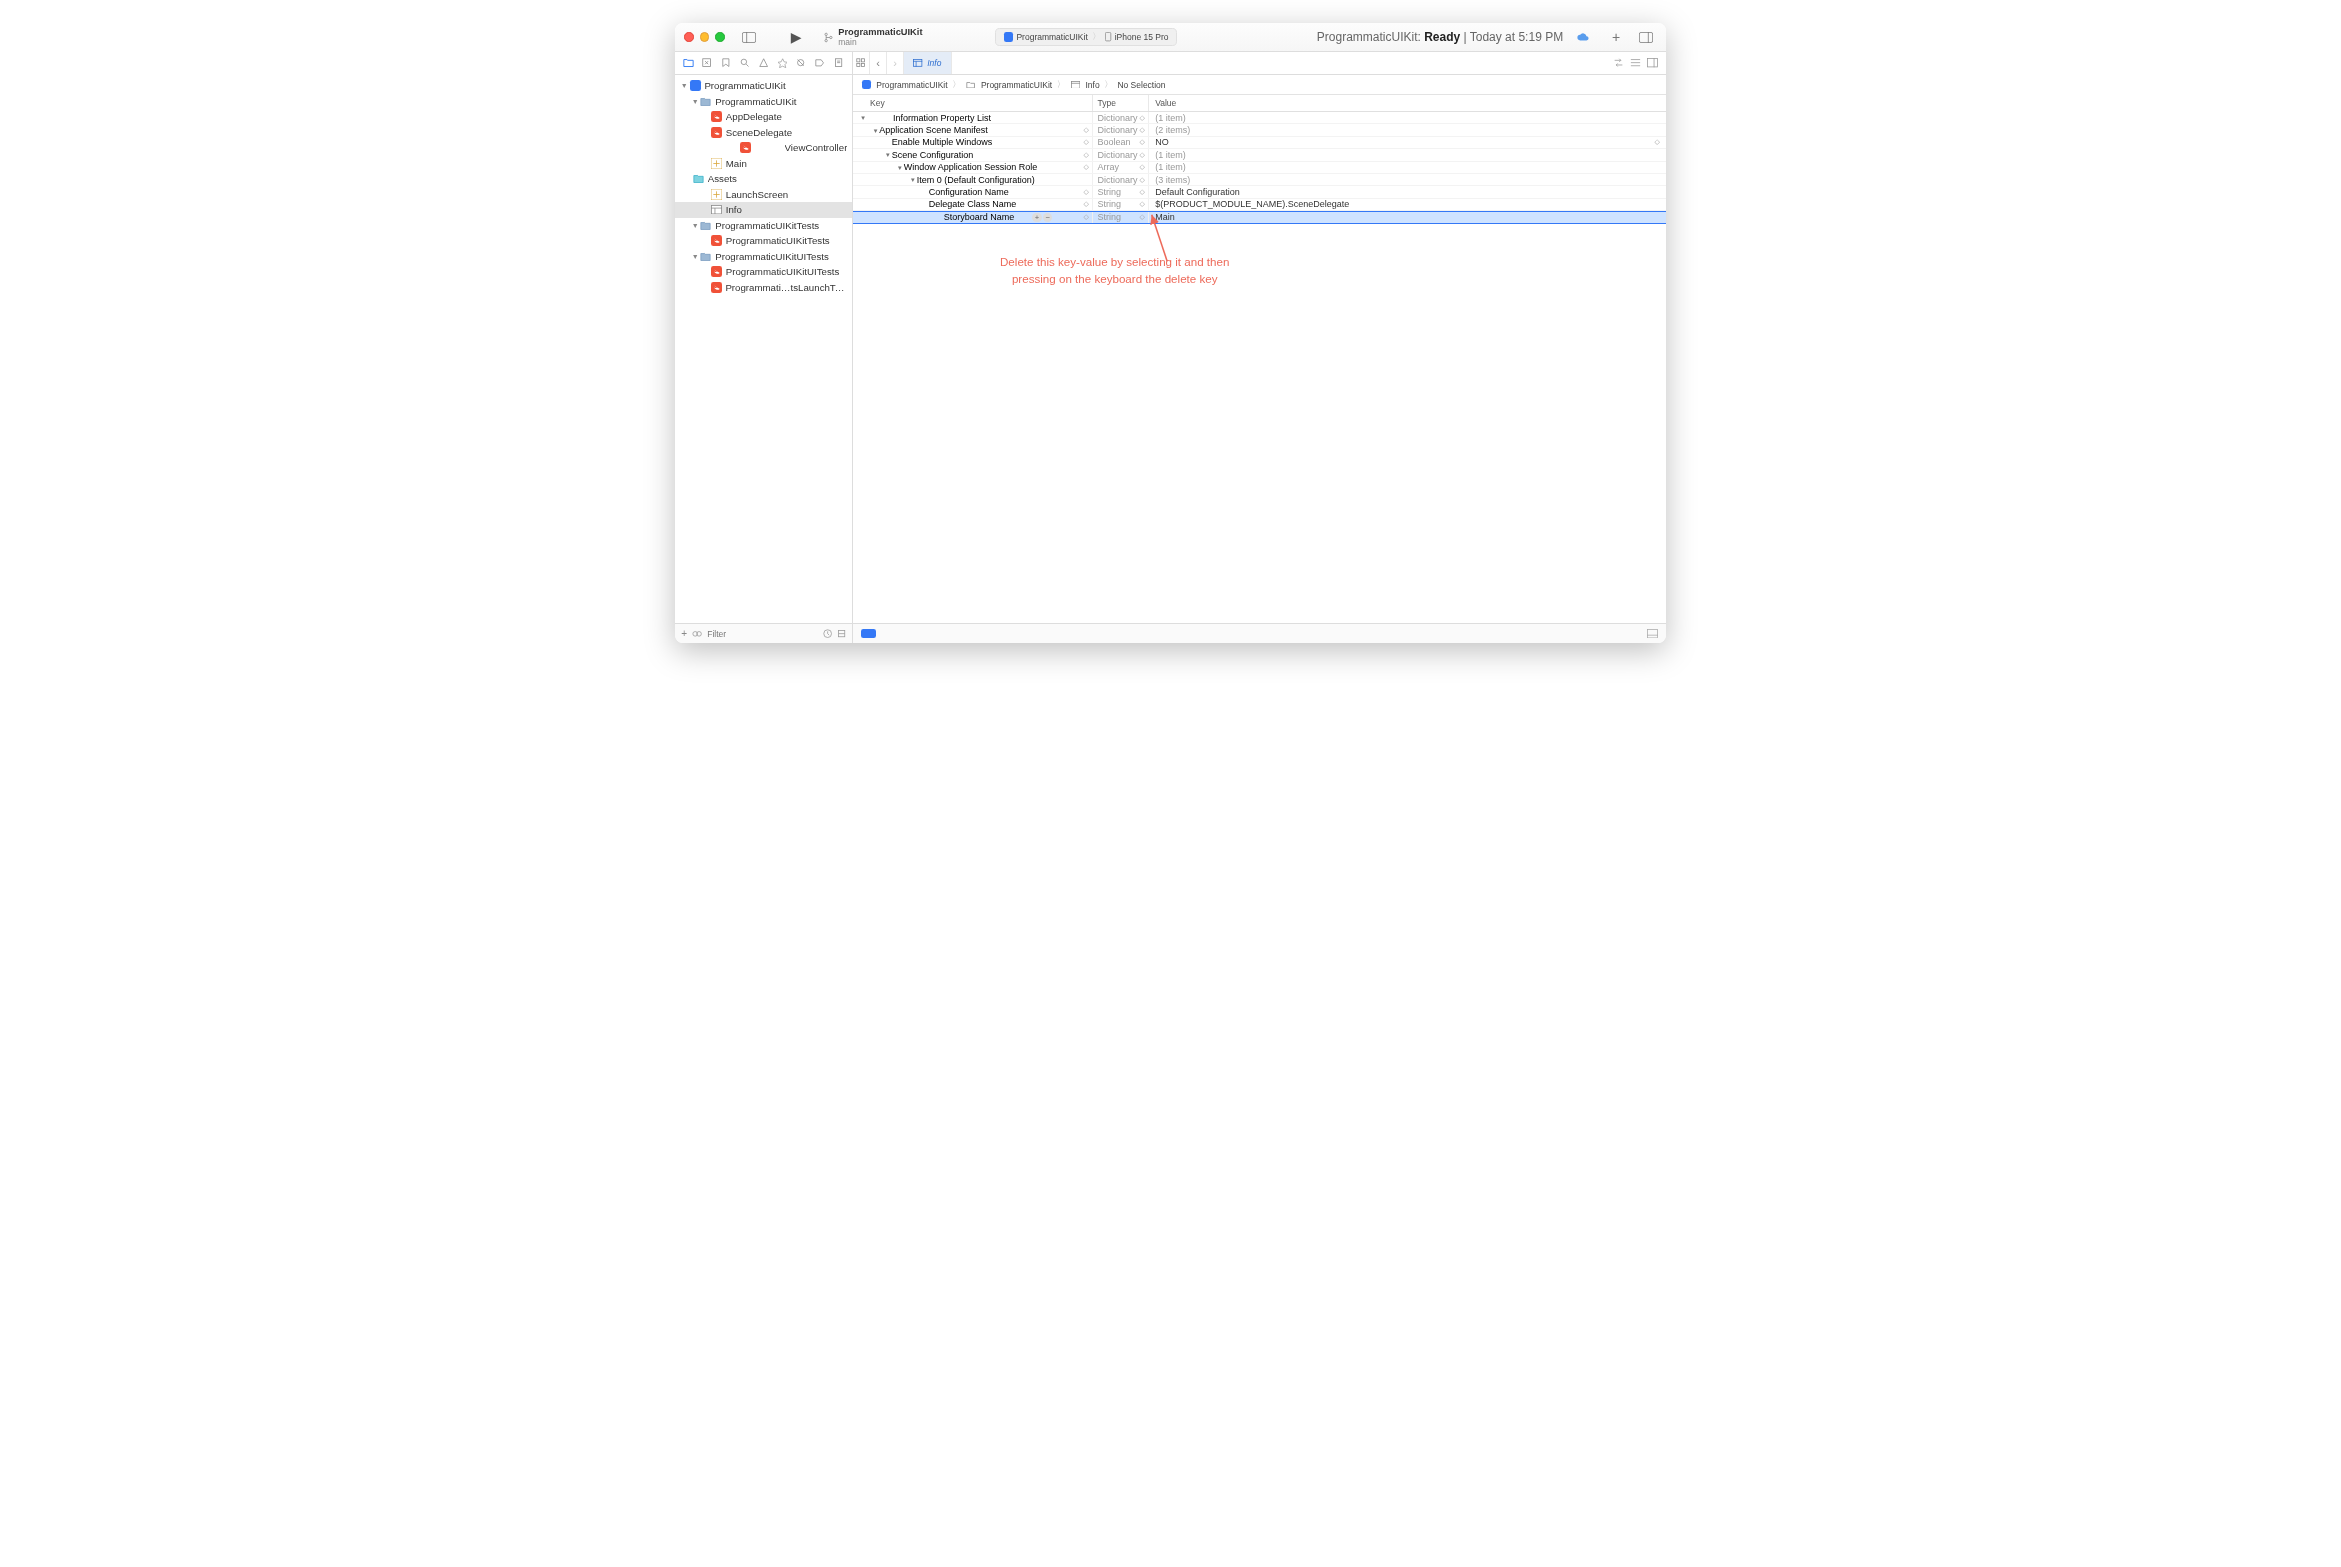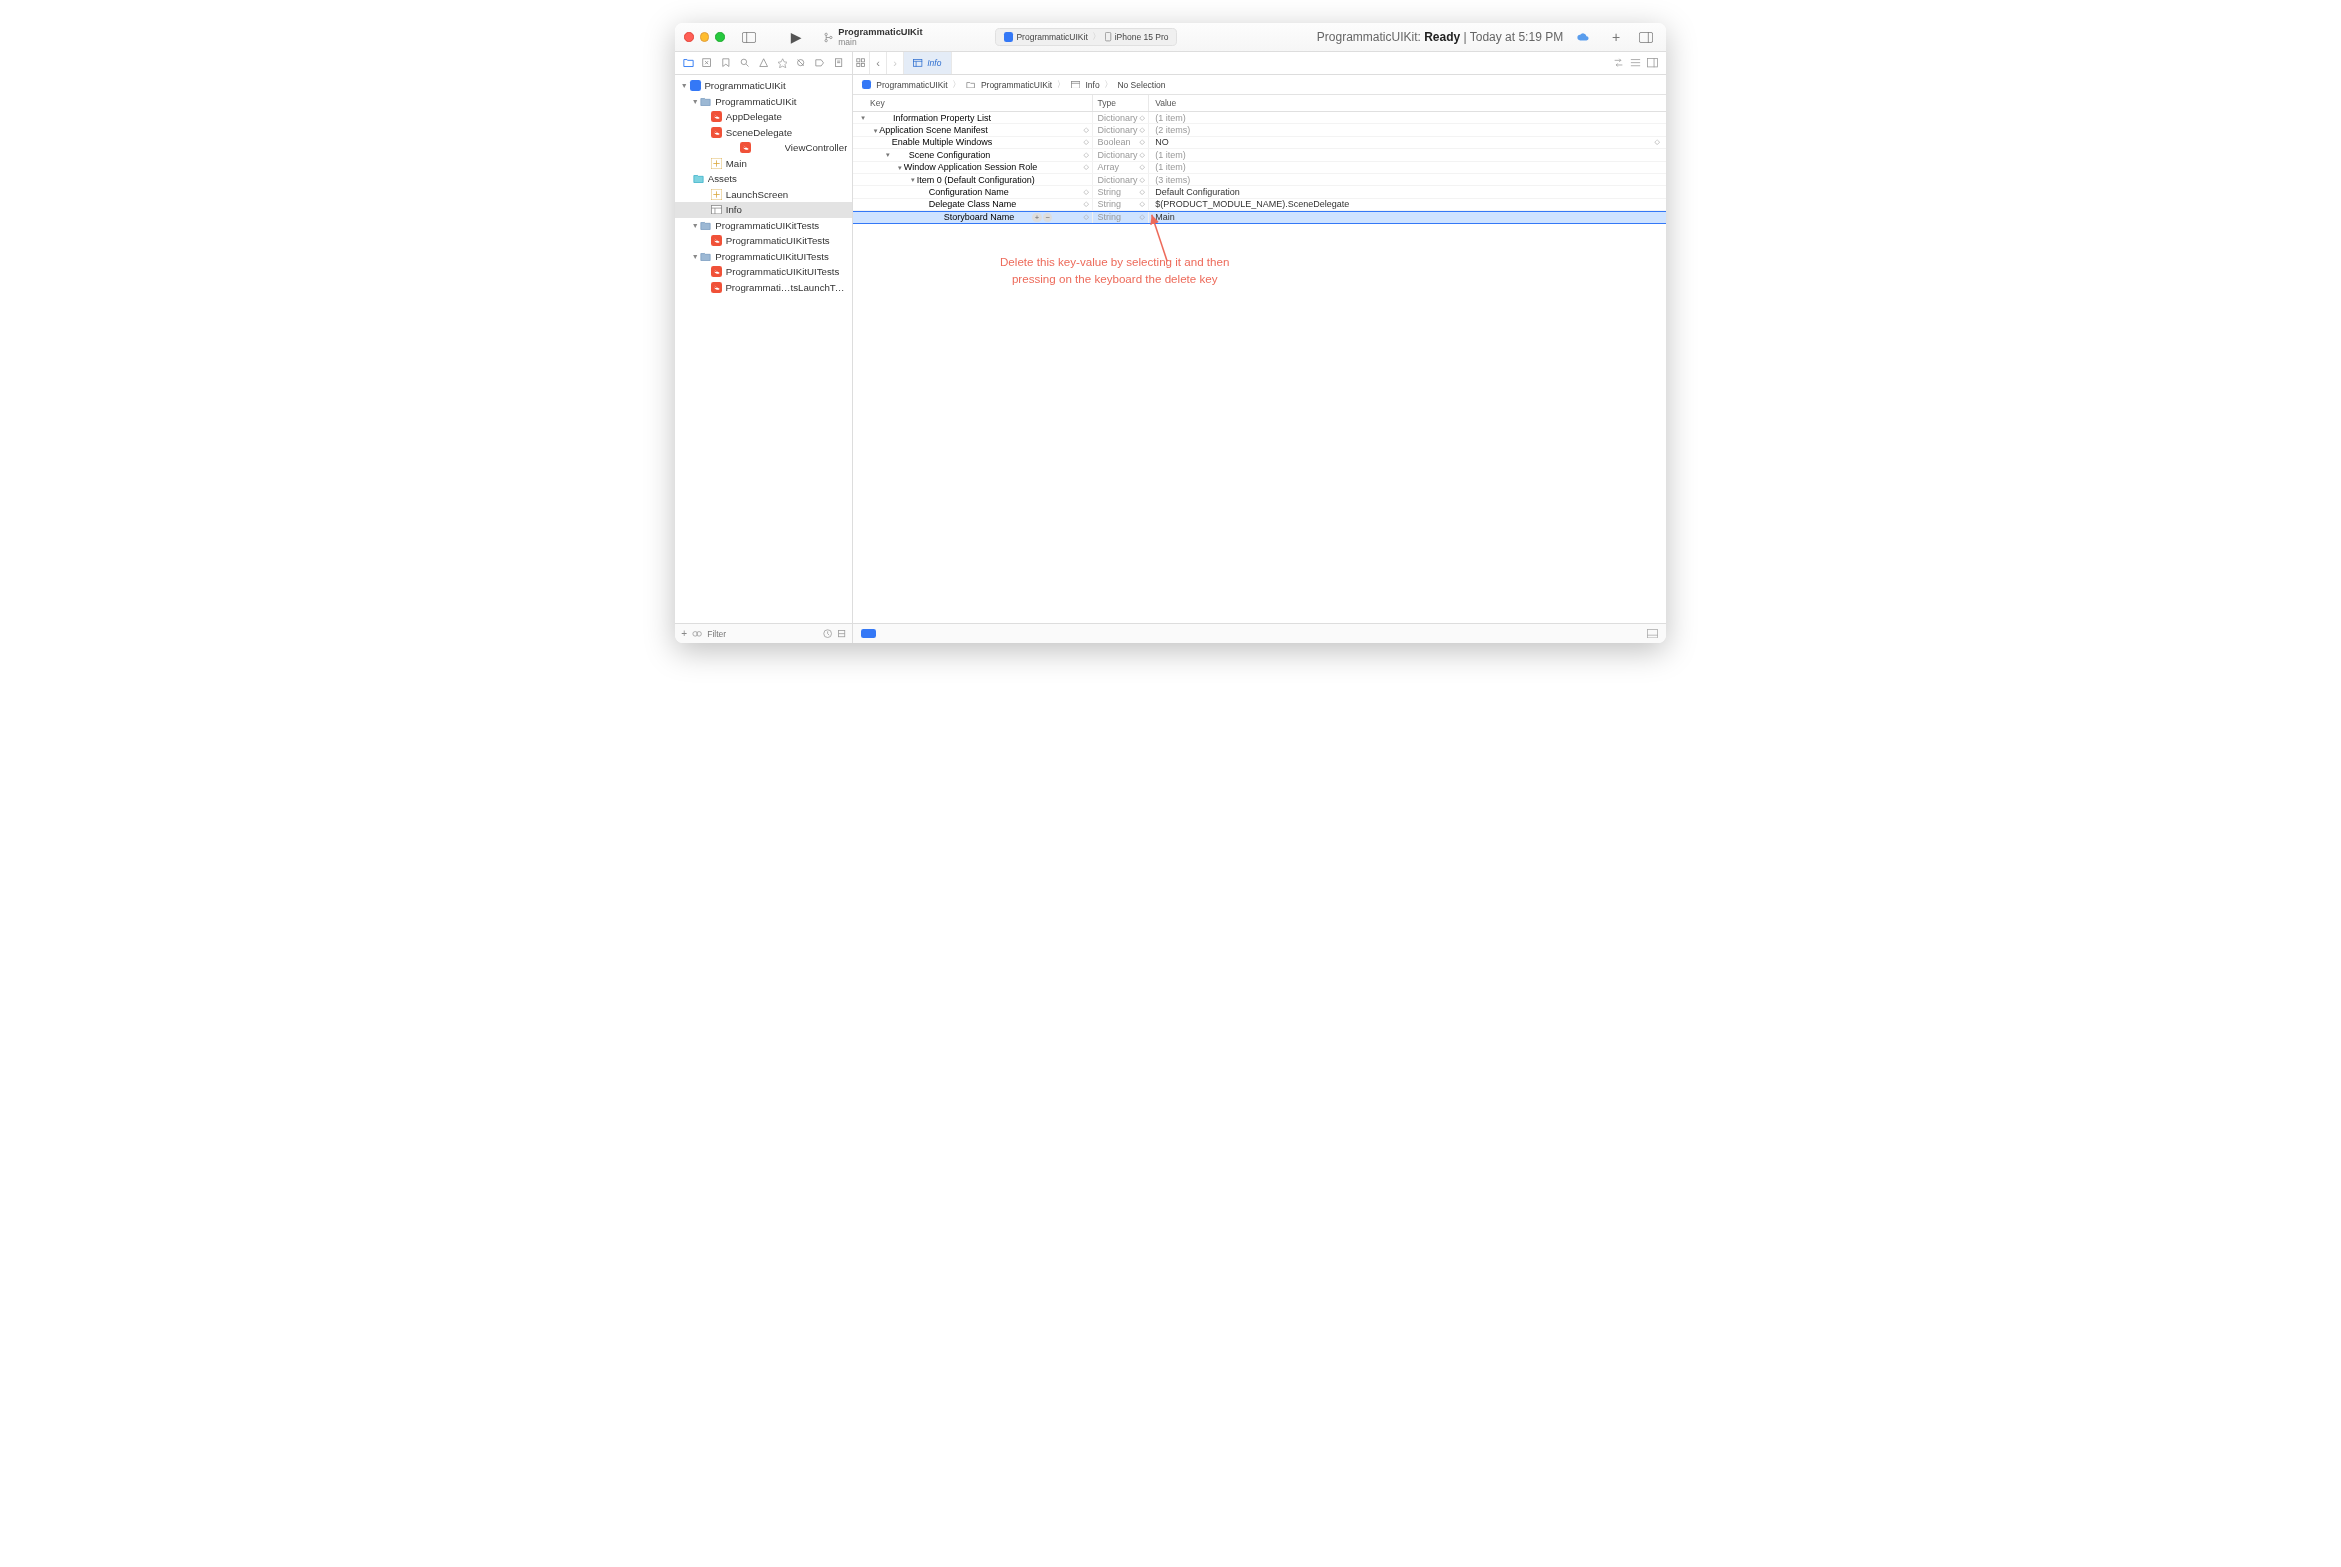--- a/index.html
+++ b/index.html
@@ -419,21 +419,21 @@
         <div class="prow">
           <div class="k" style="padding-left: 31px;">
             <span class="disc"></span>
             <span>Enable Multiple Windows</span>
             <span class="stepper">◇</span>
           </div>
           <div class="t" style="position: relative;">Boolean<span class="stepper">◇</span></div>
           <div class="v">NO<span class="stepper" style="right: 6.2px;">◇</span></div>
         </div>
         <div class="prow">
-          <div class="k" style="padding-left: 31px; gap: 17px;">
+          <div class="k" style="padding-left: 31px;">
             <span class="disc">▼</span>
             <span>Scene Configuration</span>
             <span class="stepper">◇</span>
           </div>
           <div class="t" style="position: relative;">Dictionary<span class="stepper">◇</span></div>
           <div class="v gray">(1 item)</div>
         </div>
         <div class="prow">
           <div class="k" style="padding-left: 43px;">
             <span class="disc">▼</span>

